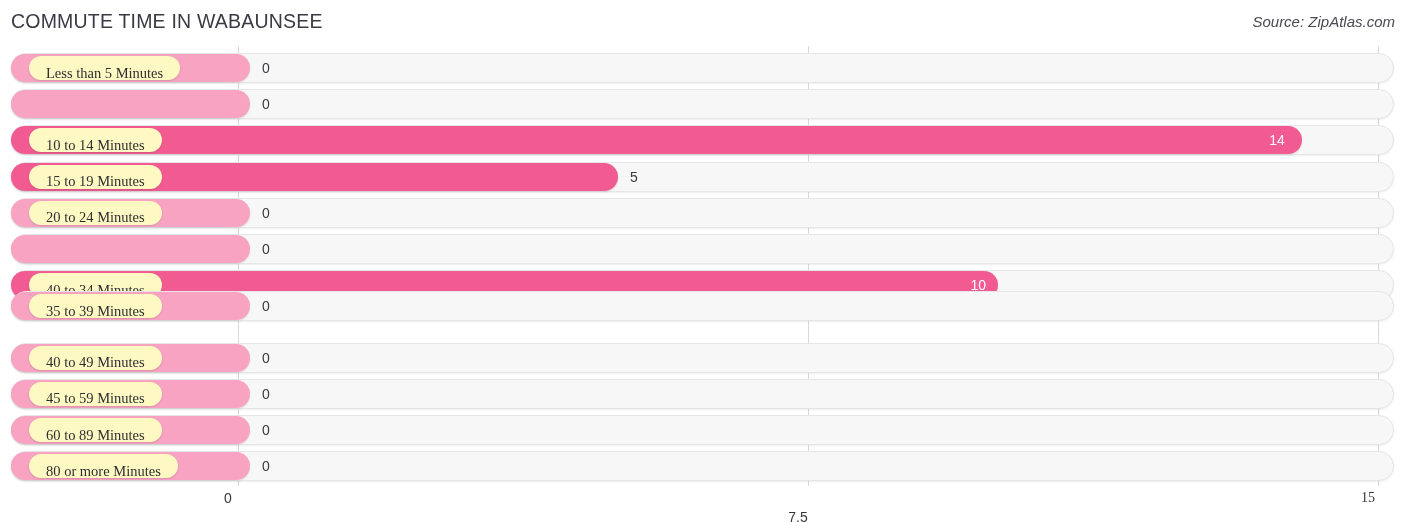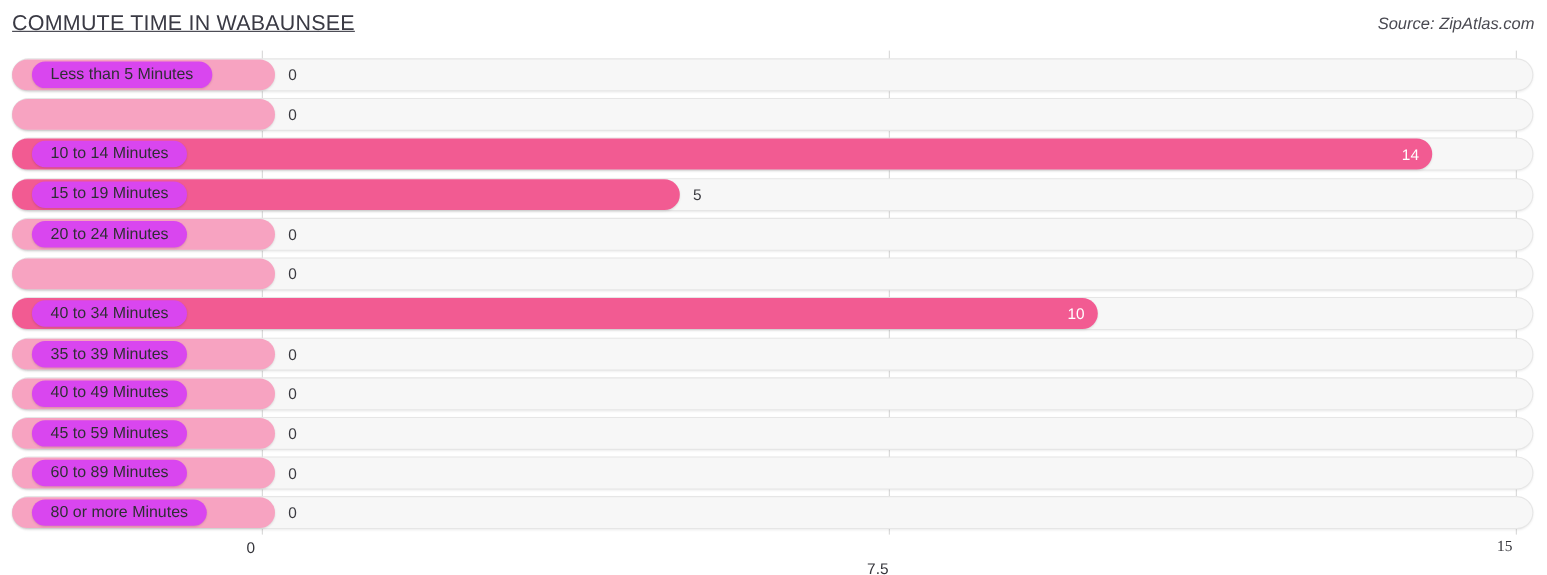--- a/index.html
+++ b/index.html
@@ -26,21 +26,20 @@
   }
   .chart-title {
     position: absolute;
     left: 11px;
     top: 10px;
     font-size: 19.5px;
     letter-spacing: 0.2px;
     color: #3a3a44;
     font-weight: 400;
     white-space: nowrap;
-    text-decoration: underline;
   }
   .chart-source {
     position: absolute;
     right: 11px;
     top: 13px;
     font-size: 15px;
     font-style: italic;
     color: #4a4a52;
     white-space: nowrap;
   }
@@ -102,27 +101,28 @@
   }
   .bar.light { background: #f7a3c1; }
   .bar.strong { background: #f25b92; }
 
   
   .label-pill {
     position: absolute;
     left: 18px;
     top: 3px;
     height: 24px;
-    background: #d946ef;
+    background: #fef9c3;
     border-radius: 12px;
     display: flex;
-    align-items: center;
+    align-items: flex-end;
     padding: 0 17px;
     box-shadow: 0 1px 2px rgba(0,0,0,0.13);
     white-space: nowrap;
+    font-family: Liberation Serif, serif;
   }
   .label-text {
     font-size: 14.5px;
     color: #2e2e33;
     line-height: 1;
   }
 
   
   .value-out {
     position: absolute;
@@ -186,21 +186,21 @@
           <div class="track"></div>
           <div class="bar light" style="width: 239px;"></div>
           <div class="value-out" style="left: 251px;">0</div>
         </div>
         <div class="row" style="top: 79.4px;">
           <div class="track"></div>
           <div class="bar strong" style="width: 1291px;"></div>
           <div class="label-pill">
             <span class="label-text">10 to 14 Minutes</span>
           </div>
-          <div class="value-in" style="left: 1253px; width: 26px;">14</div>
+          <div class="value-in" style="left: 1253px; width: 26px; text-align: center;">14</div>
         </div>
         <div class="row" style="top: 115.6px;">
           <div class="track"></div>
           <div class="bar strong" style="width: 607px;"></div>
           <div class="label-pill">
             <span class="label-text">15 to 19 Minutes</span>
           </div>
           <div class="value-out" style="left: 619px;">5</div>
         </div>
         <div class="row" style="top: 151.8px;">
@@ -217,21 +217,21 @@
           <div class="value-out" style="left: 251px;">0</div>
         </div>
         <div class="row" style="top: 224.2px;">
           <div class="track"></div>
           <div class="bar strong" style="width: 987px;"></div>
           <div class="label-pill">
             <span class="label-text">40 to 34 Minutes</span>
           </div>
           <div class="value-in" style="left: 949px; width: 26px;">10</div>
         </div>
-        <div class="row" style="top: 261px;">
+        <div class="row" style="top: 245px;">
           <div class="track"></div>
           <div class="bar light" style="width: 239px;"></div>
           <div class="label-pill">
             <span class="label-text">35 to 39 Minutes</span>
           </div>
           <div class="value-out" style="left: 251px;">0</div>
         </div>
         <div class="row" style="top: 296.6px;">
           <div class="track"></div>
           <div class="bar light" style="width: 239px;"></div>

